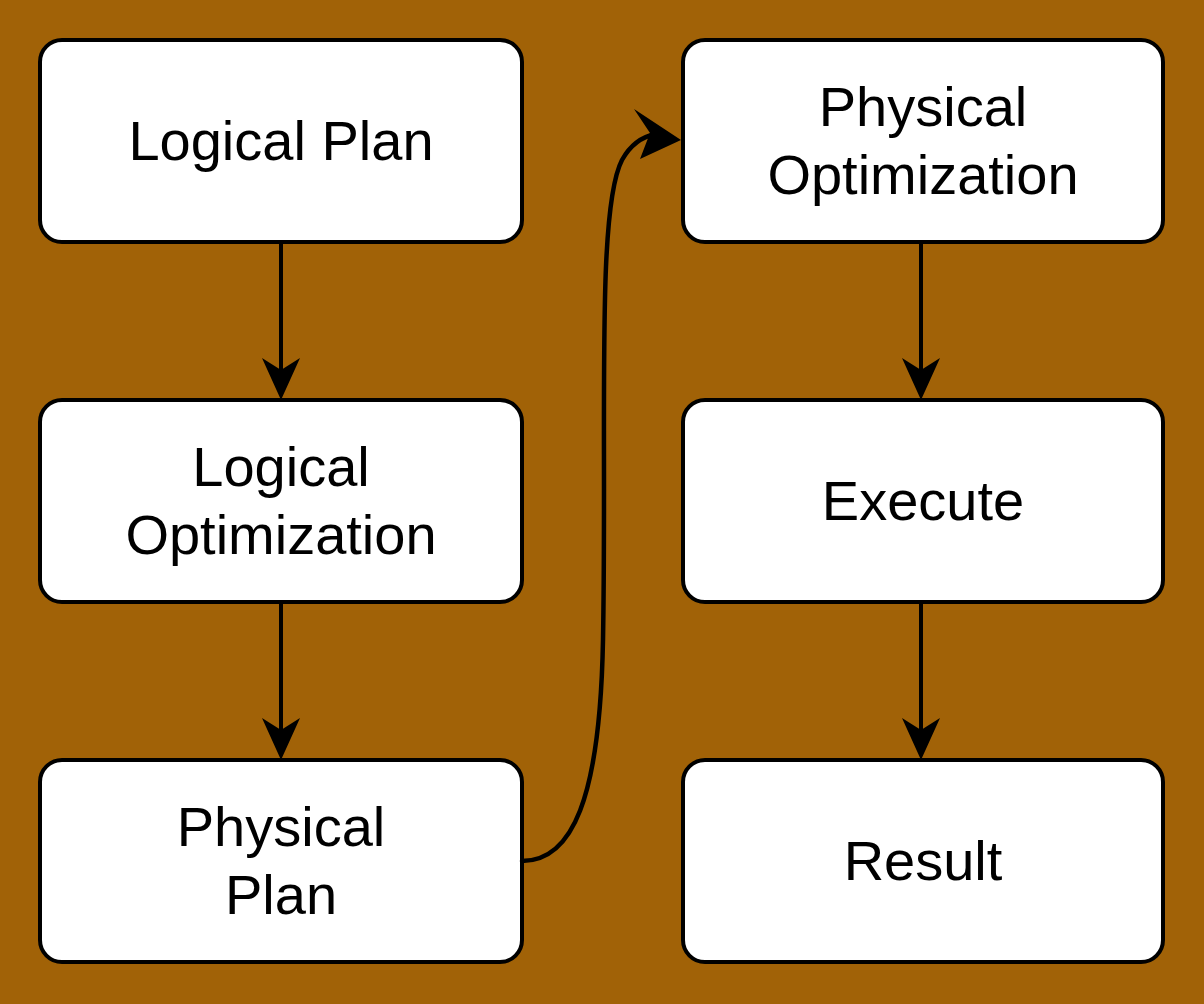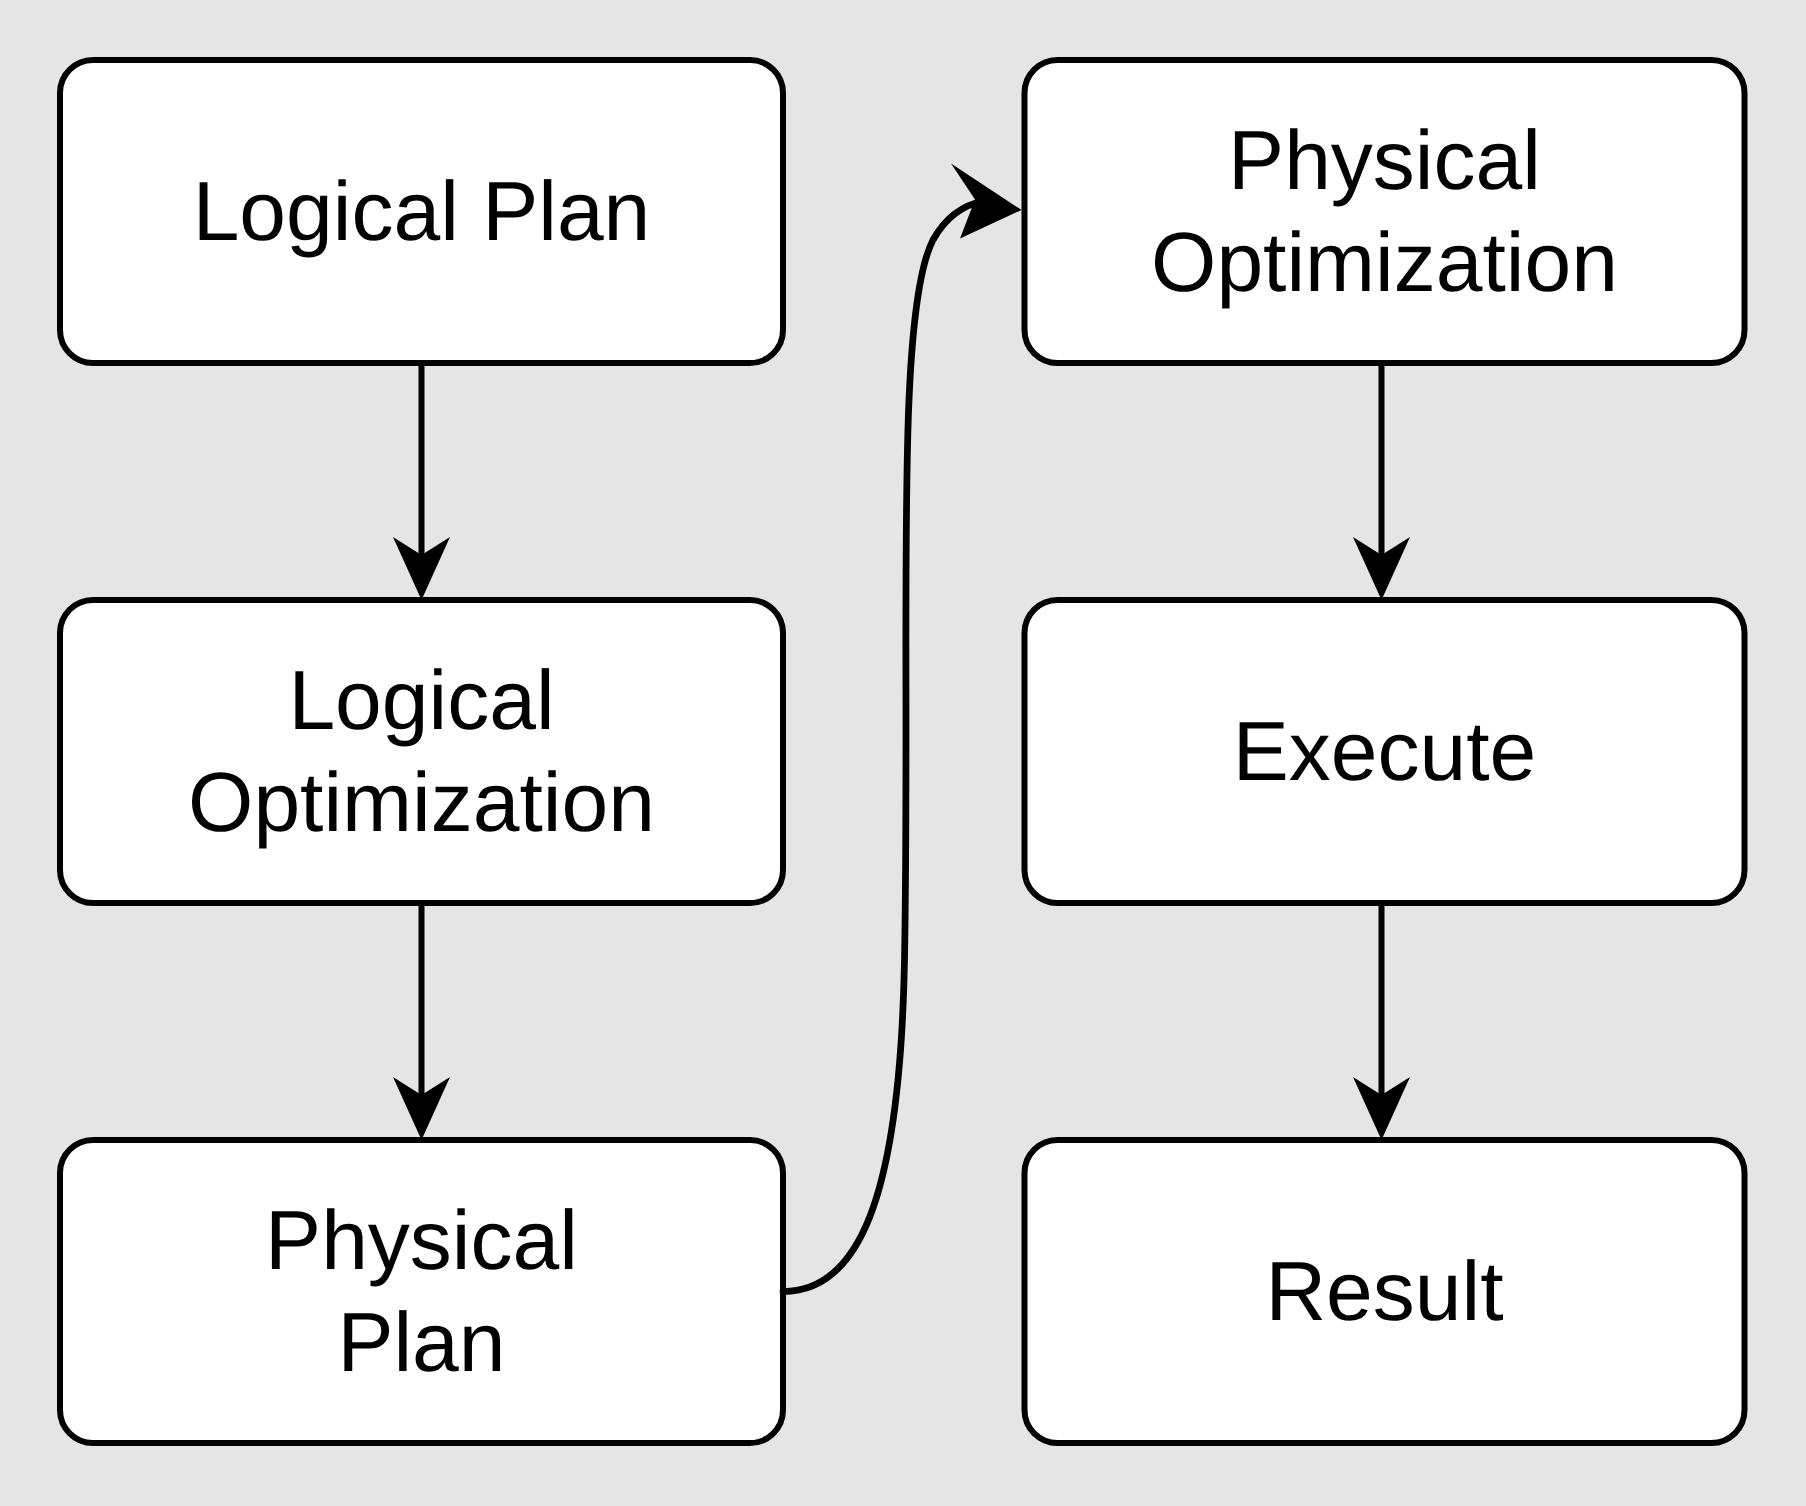--- a/index.html
+++ b/index.html
@@ -10,21 +10,21 @@
   body {
     width: 1204px;
     height: 1004px;
     font-family: "Liberation Sans", sans-serif;
     overflow: hidden;
   }
   #diagram-root {
     position: relative;
     width: 1204px;
     height: 1004px;
-    background: #e5e5e5;
+    background: #a16207;
   }
   #flow-svg {
     position: absolute;
     top: 0;
     left: 0;
     width: 1204px;
     height: 1004px;
     display: block;
   }
   .node-box {

